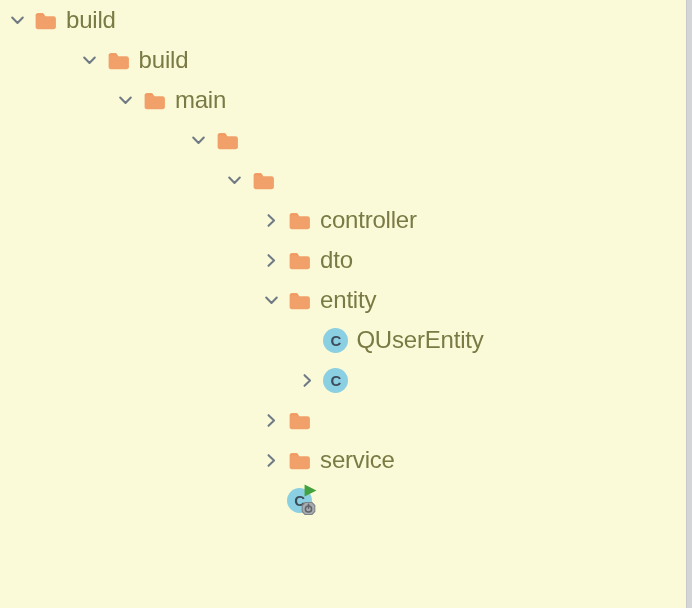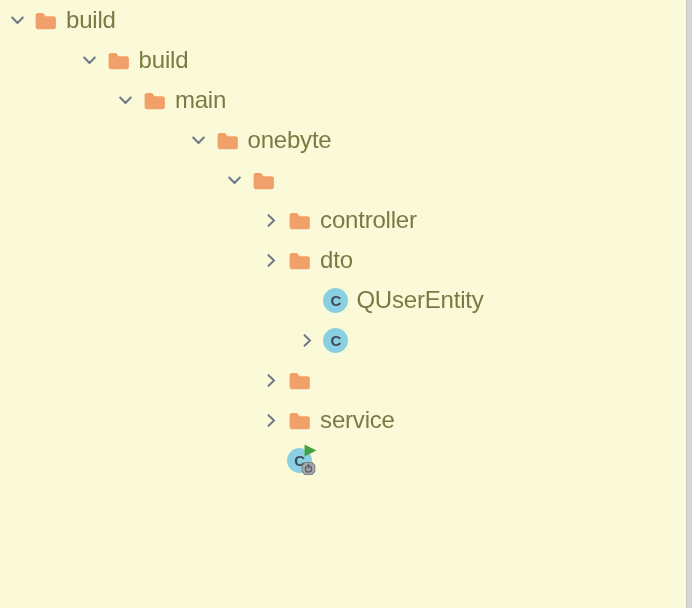--- a/index.html
+++ b/index.html
@@ -141,21 +141,20 @@
     <span class="twisty">
         <svg>
           <use href="#chev-down"></use>
         </svg>
       </span>
     <span class="ico">
         <svg>
           <use href="#folder"></use>
         </svg>
       </span>
-    <span class="label">onebyte</span>
   </div>
 
   <div class="row" style="--lvl:6">
     <span class="twisty">
         <svg>
           <use href="#chev-down"></use>
         </svg>
       </span>
     <span class="ico">
         <svg>
@@ -185,20 +184,33 @@
         </svg>
       </span>
     <span class="ico">
         <svg>
           <use href="#folder"></use>
         </svg>
       </span>
     <span class="label">dto</span>
   </div>
 
+  <div class="row" style="--lvl:7">
+    <span class="twisty">
+        <svg>
+          <use href="#chev-down"></use>
+        </svg>
+      </span>
+    <span class="ico">
+        <svg>
+          <use href="#folder"></use>
+        </svg>
+      </span>
+    <span class="label">entity</span>
+  </div>
 
   <div class="row" style="--lvl:8">
     <span class="twisty"></span>
     <span class="ico">
       <span class="cls-circle">
           <span class="cls-letter">C</span>
         </span>
     </span>
     <span class="label">QUserEntity</span>
   </div>

